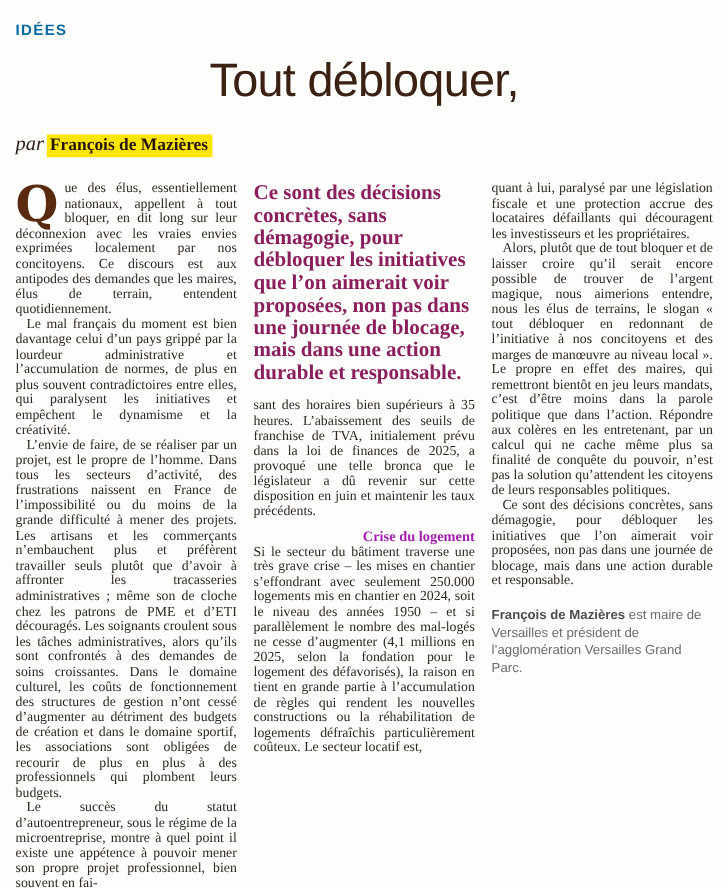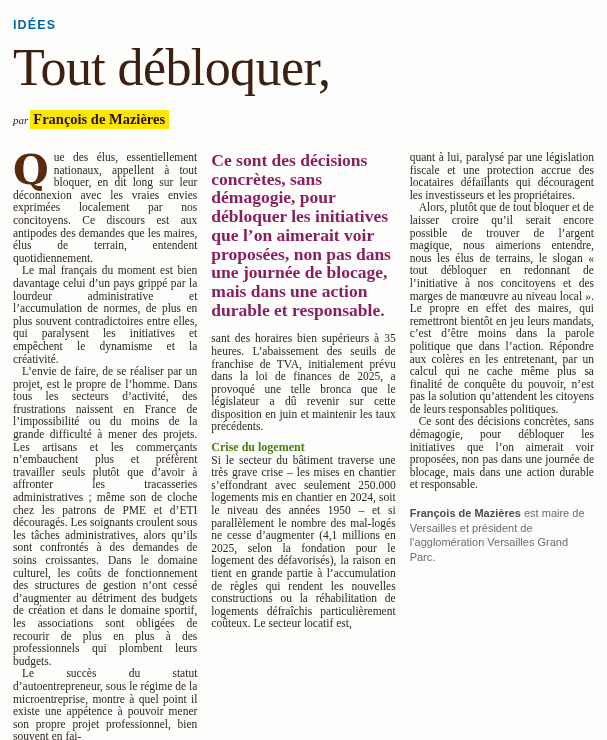--- a/index.html
+++ b/index.html
@@ -14,33 +14,34 @@
   .kicker {
     font-family: "Liberation Sans", sans-serif;
     font-weight: 700;
     font-size: 12.5px;
     letter-spacing: 0.09em;
     color: #0369a1;
   }
 
   .headline {
     margin: 16px 0 0 0;
-    font-family: Liberation Serif, serif;
+    font-family: Liberation Sans, sans-serif;
     font-weight: 400;
-    font-size: 52px;
+    font-size: 39px;
     line-height: 40px;
     letter-spacing: -0.6px;
     color: #3a2113;
+    text-align: center;
   }
   .headline span { display: block; }
 
   .byline { margin-top: 22px; height: 19px; }
   .byline-prefix {
     font-style: italic;
-    font-size: 11px;
+    font-size: 17px;
     color: #2b1a10;
     margin-right: 2px;
   }
   .byline-author {
     font-weight: 700;
     font-size: 14.5px;
     color: #241505;
     background: #ffe600;
     padding: 1px 4px 2px 3px;
   }
@@ -75,22 +76,22 @@
     line-height: 18.7px;
     color: #8b1f5e;
     text-align: left;
     hyphens: manual;
     margin: 0 0 13px 0 !important;
   }
 
   .subhead {
     font-weight: 700;
     font-size: 12px;
-    color: #4d7c0f;
-    text-align: left;
+    color: #a21caf;
+    text-align: right;
     margin-top: 8px !important;
   }
 
   .bio {
     margin-top: 15px !important;
     font-family: "Liberation Sans", sans-serif;
     font-size: 11px;
     line-height: 14.5px;
     color: #6b6b6b;
     text-align: left;

